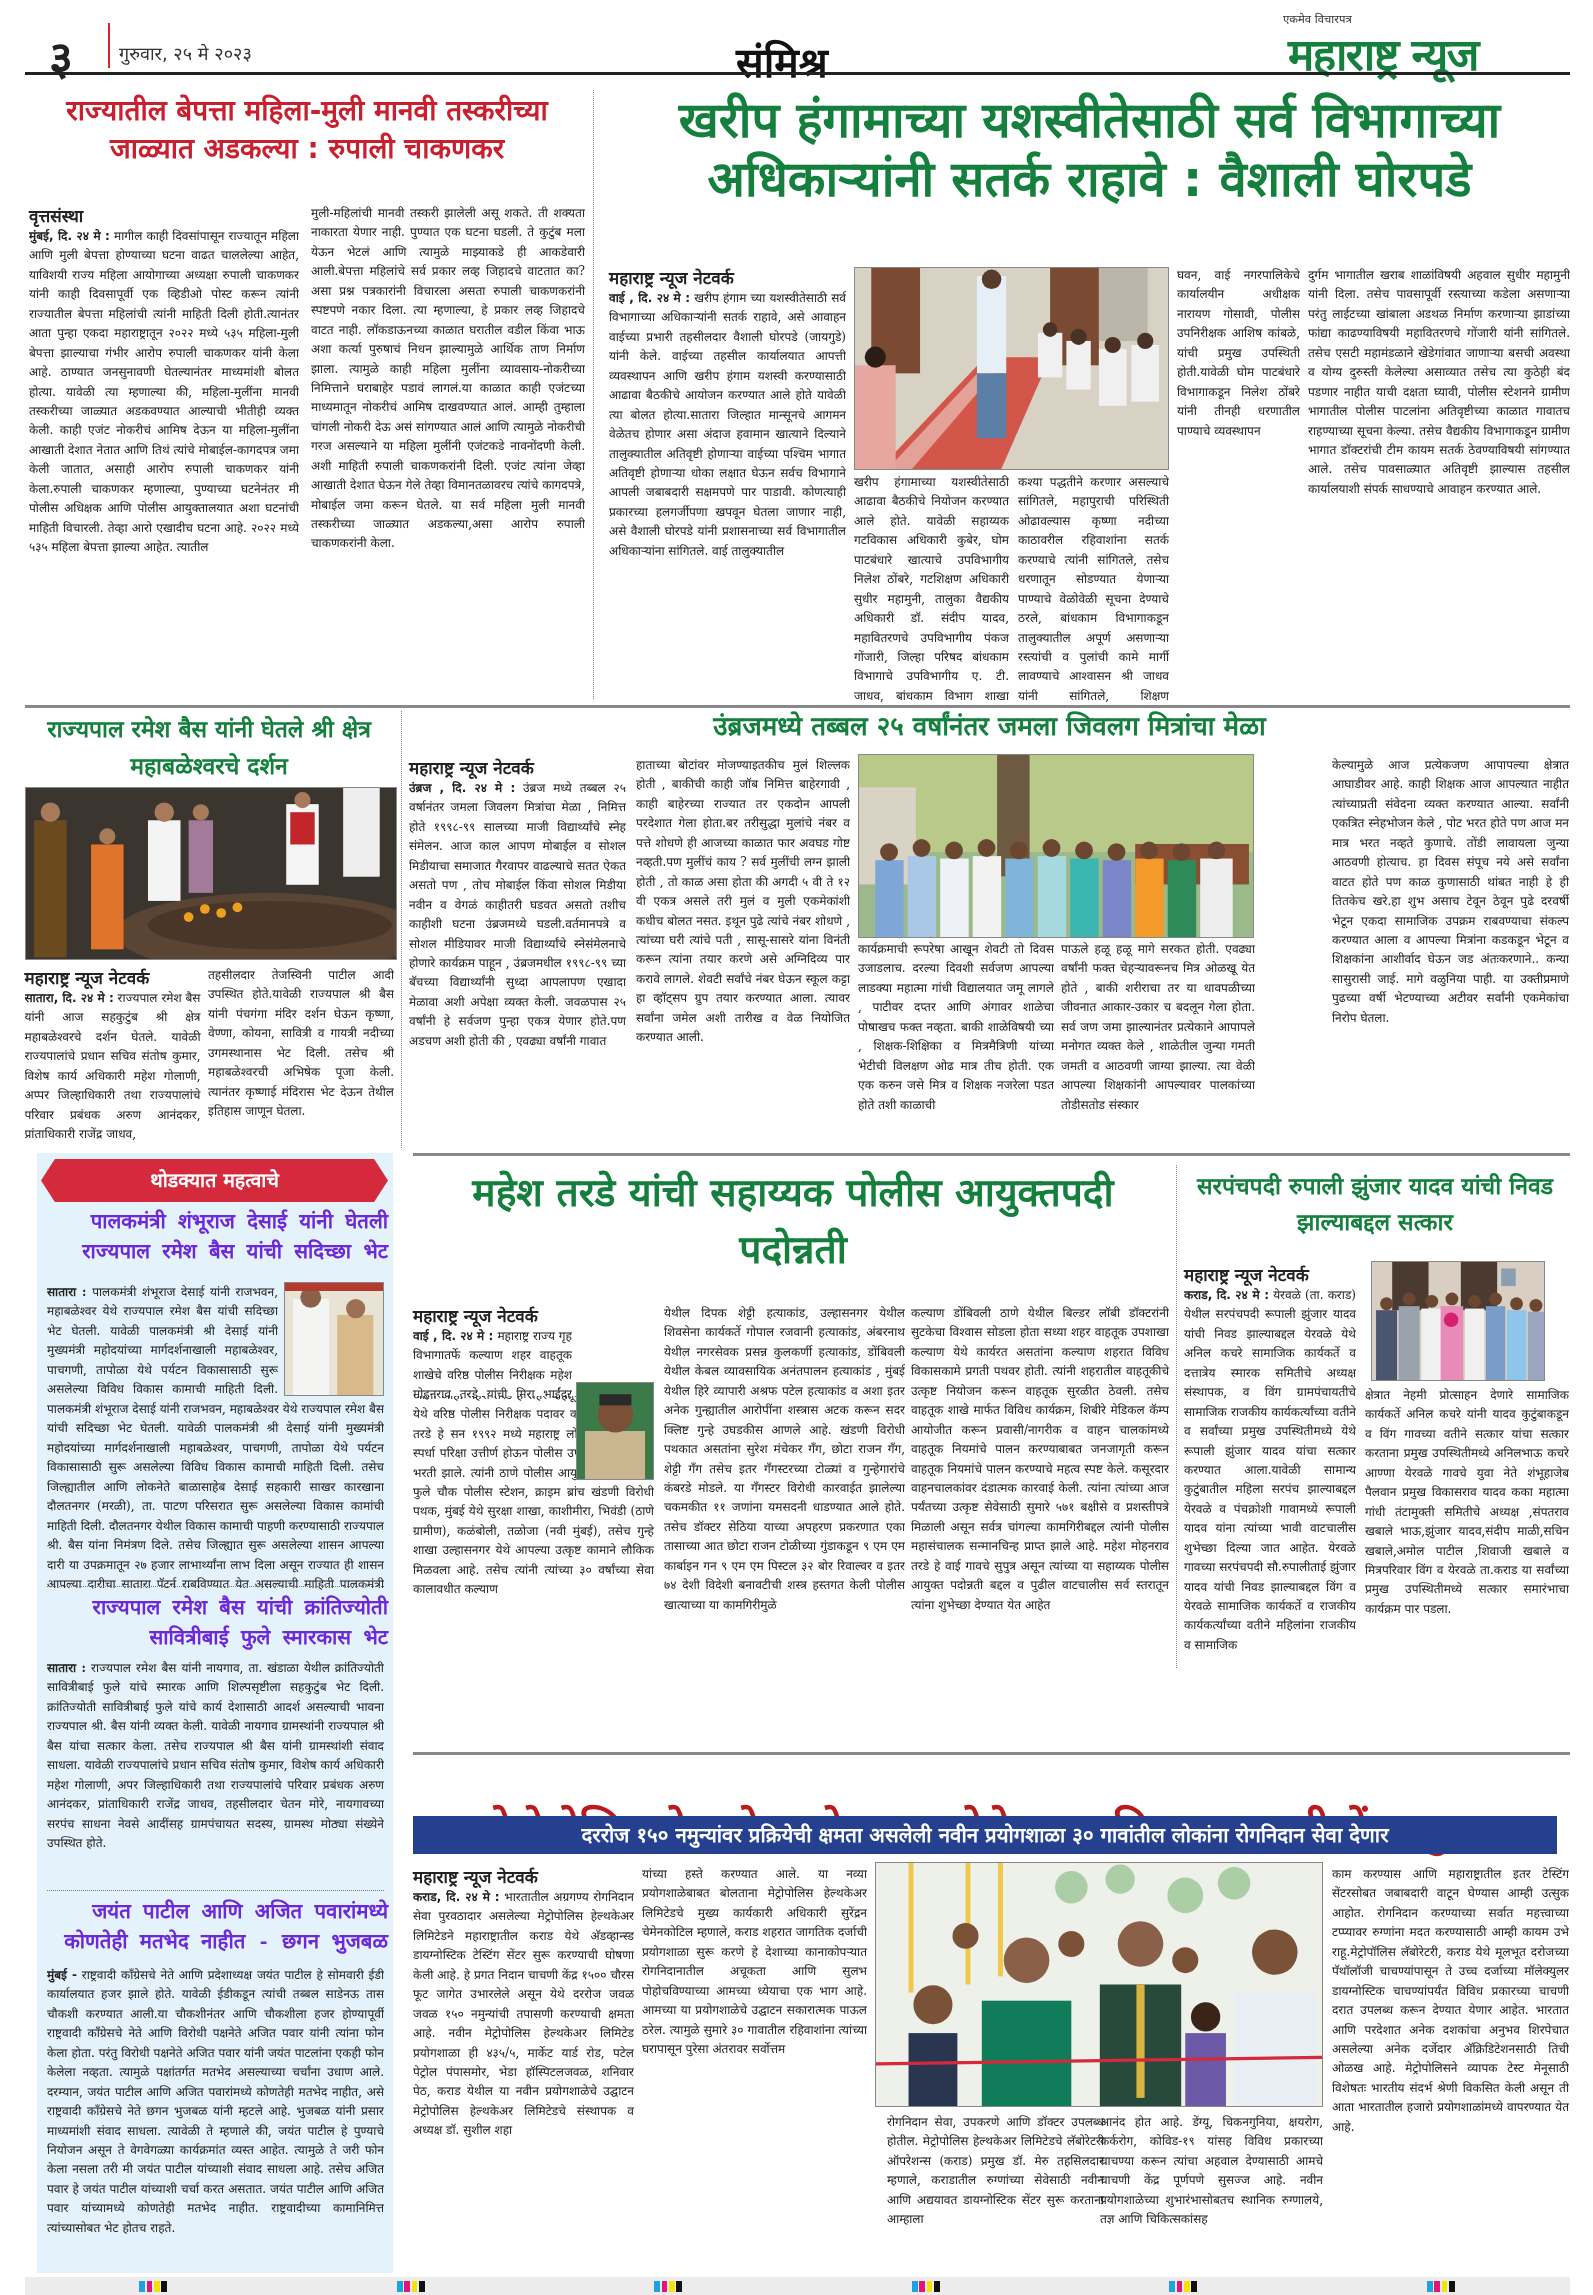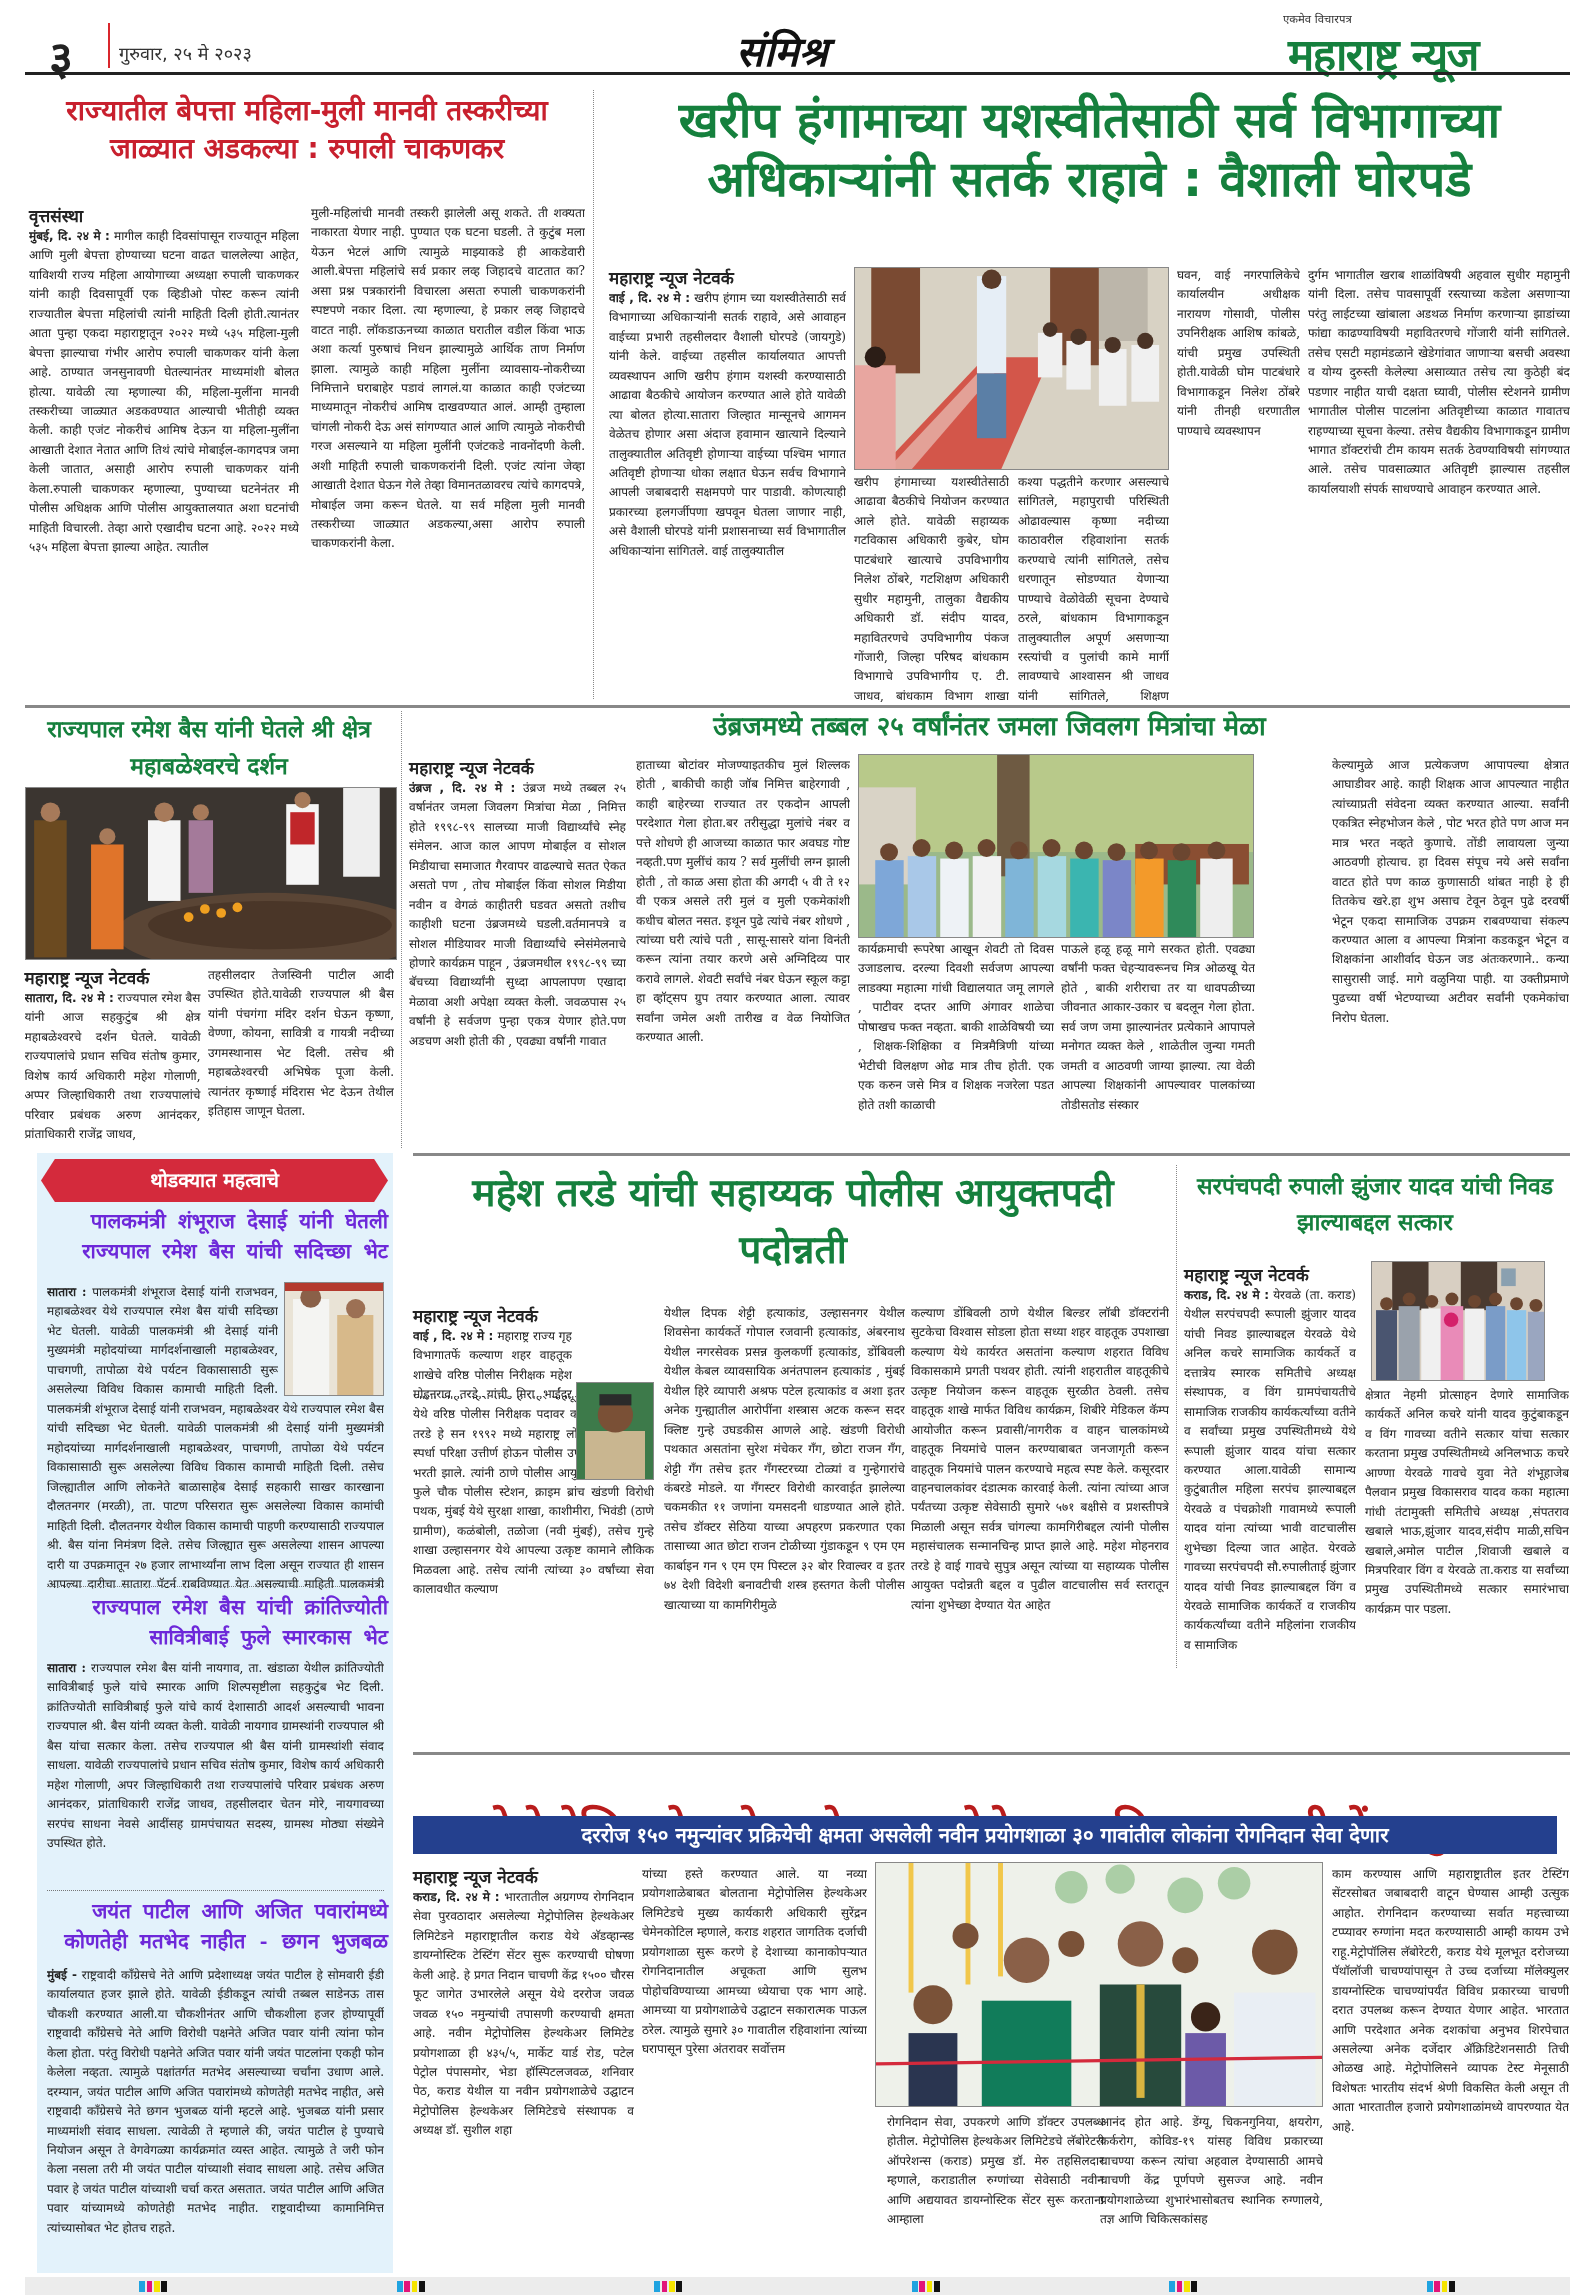--- a/index.html
+++ b/index.html
@@ -4,21 +4,21 @@
 <style>
   * { box-sizing: border-box; margin: 0; padding: 0; }
   html, body { width: 1593px; height: 2295px; background: #ffffff; overflow: hidden; }
   body { font-family: "DejaVu Sans", sans-serif; color: #1a1a1a; position: relative; }
   .abs { position: absolute; }
 
   
   .page-num { left: 49px; top: 24.5px; font-size: 46px; font-weight: bold; color: #222; }
   .mast-rule-v { left: 108px; top: 23px; width: 1.6px; height: 45px; background: #d9262c; }
   .date { left: 119px; top: 41px; font-size: 18px; color: #333; }
-  .section { left: 736px; top: 22px; font-size: 41px; font-weight: bold; color: #111; font-family: "DejaVu Serif", serif; font-style: italic; }
+  .section { left: 736px; top: 33px; font-size: 41px; font-weight: bold; color: #111; font-family: "DejaVu Serif", serif; }
   .brand-tag { left: 1283px; top: 11.4px; font-size: 11.4px; color: #333; }
   .brand { left: 1288px; top: 23px; font-size: 44px; font-weight: bold; color: #15803d; letter-spacing: -1.6px; }
   .mast-rule { left: 24.5px; top: 72px; width: 1545px; height: 3.3px; background: #222; }
 
   .h-red { color: #c8202e; font-weight: bold; text-align: center; line-height: 1.35; }
   .h-black { color: #15803d; font-weight: bold; text-align: center; line-height: 1.3; }
   .byline { font-size: 17px; font-weight: bold; color: #222; }
   .col-text { font-size: 12px; line-height: 1.62; color: #222; text-align: justify; font-family: "DejaVu Serif", serif; overflow: hidden; }
   .col-text b { font-family: "DejaVu Sans", sans-serif; }
   .dot-v { width: 0; border-left: 1.6px dotted #888; }

